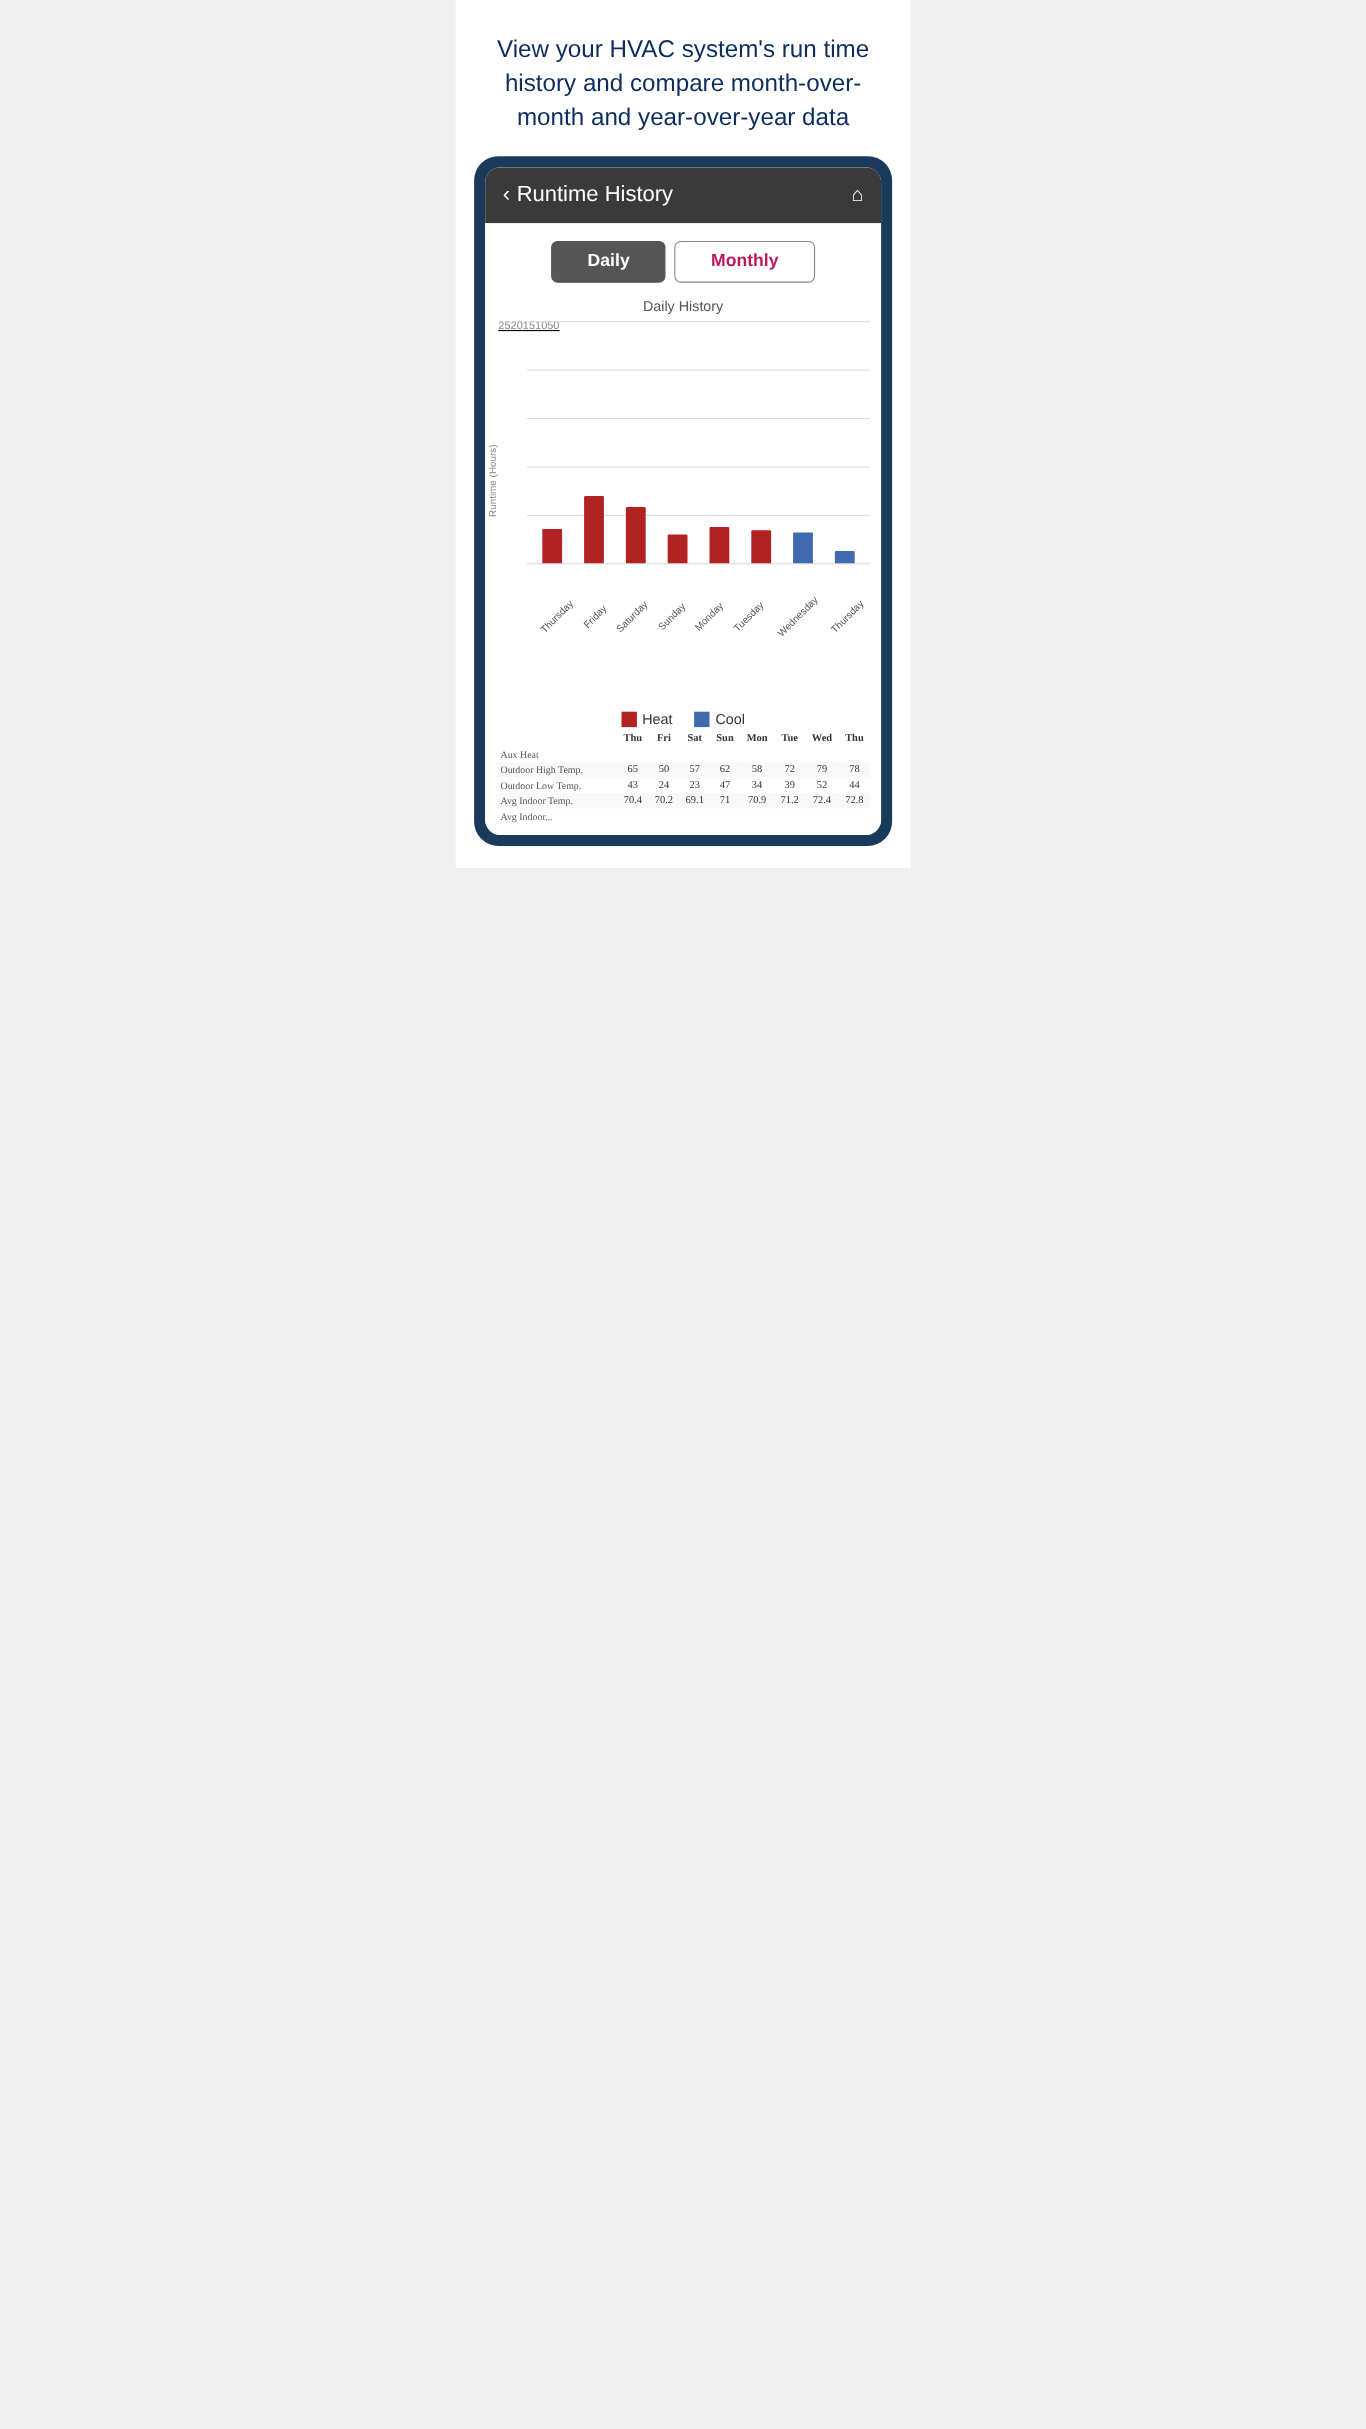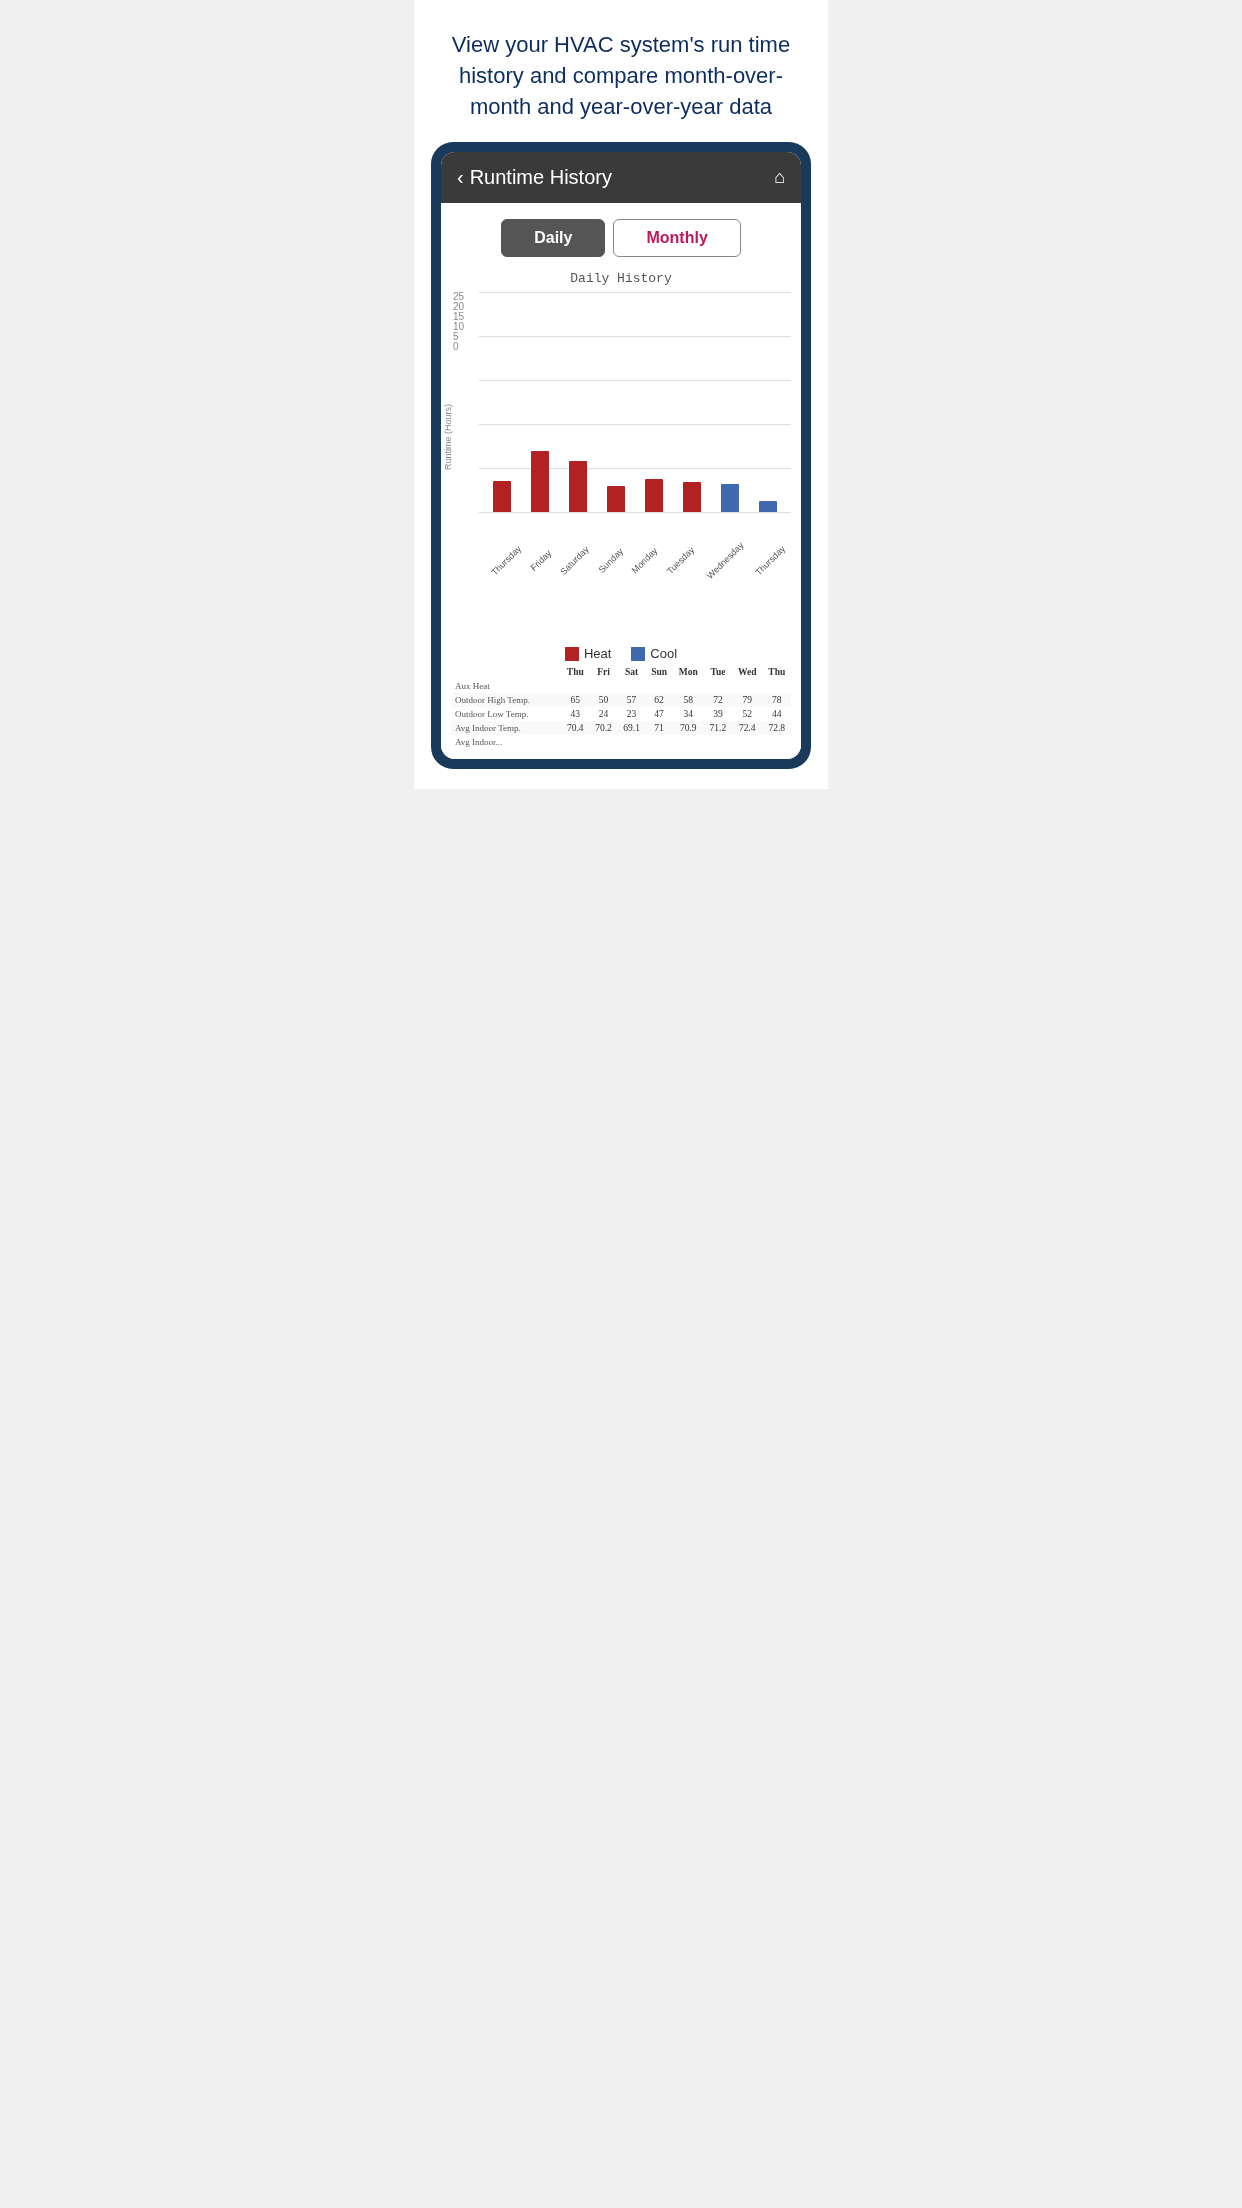--- a/index.html
+++ b/index.html
@@ -99,21 +99,20 @@
       color: #be185d;
       border: 1px solid #888;
       margin-left: 8px;
     }
 
     .chart-title {
       text-align: center;
       color: #555;
       font-size: 13px;
       margin-bottom: 6px;
-      font-family: Liberation Mono, monospace;
     }
 
     .chart-container {
       display: flex;
       flex-direction: column;
       position: relative;
       padding-left: 28px;
       padding-bottom: 60px;
     }
 
@@ -145,22 +144,23 @@
       height: 1px;
       background: #ddd;
     }
 
     .y-labels {
       position: absolute;
       left: -26px;
       top: 0;
       height: 100%;
       display: flex;
-      flex-direction: column;
-      justify-content: flex-start;
+      flex-direction: row;
+      justify-content: flex-end;
+      text-decoration: underline;
     }
 
     .y-label {
       font-size: 10px;
       color: #888;
       line-height: 1;
     }
 
     .bars-area {
       position: absolute;

